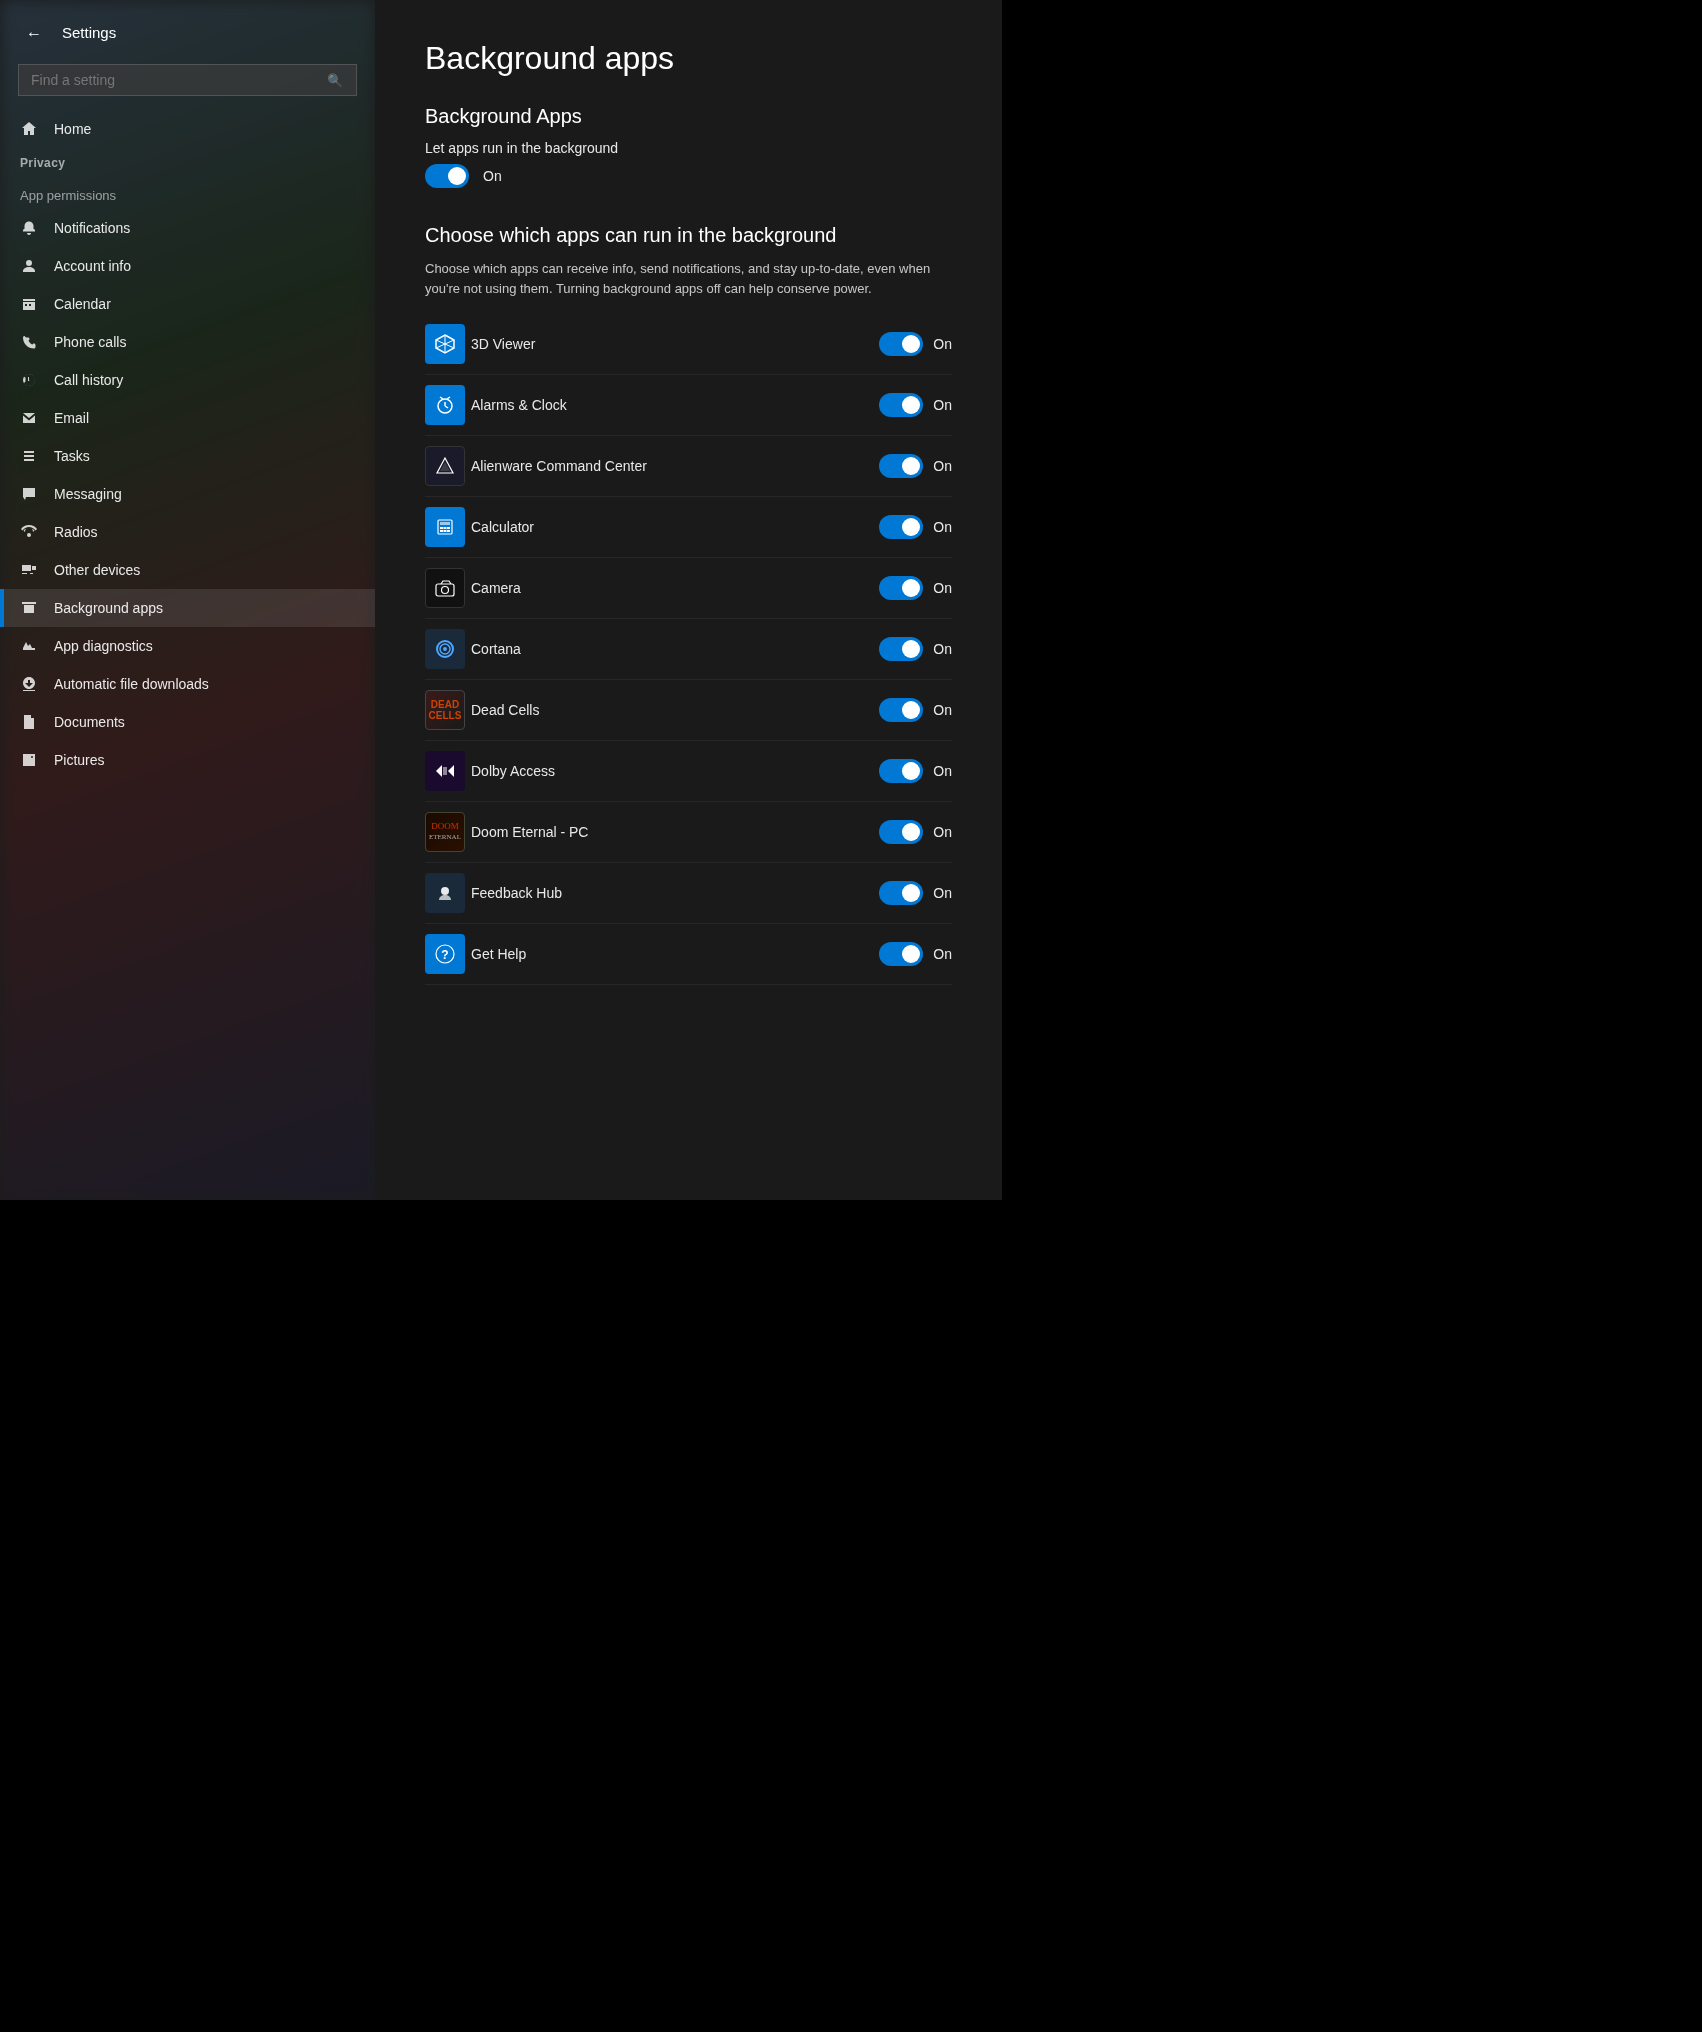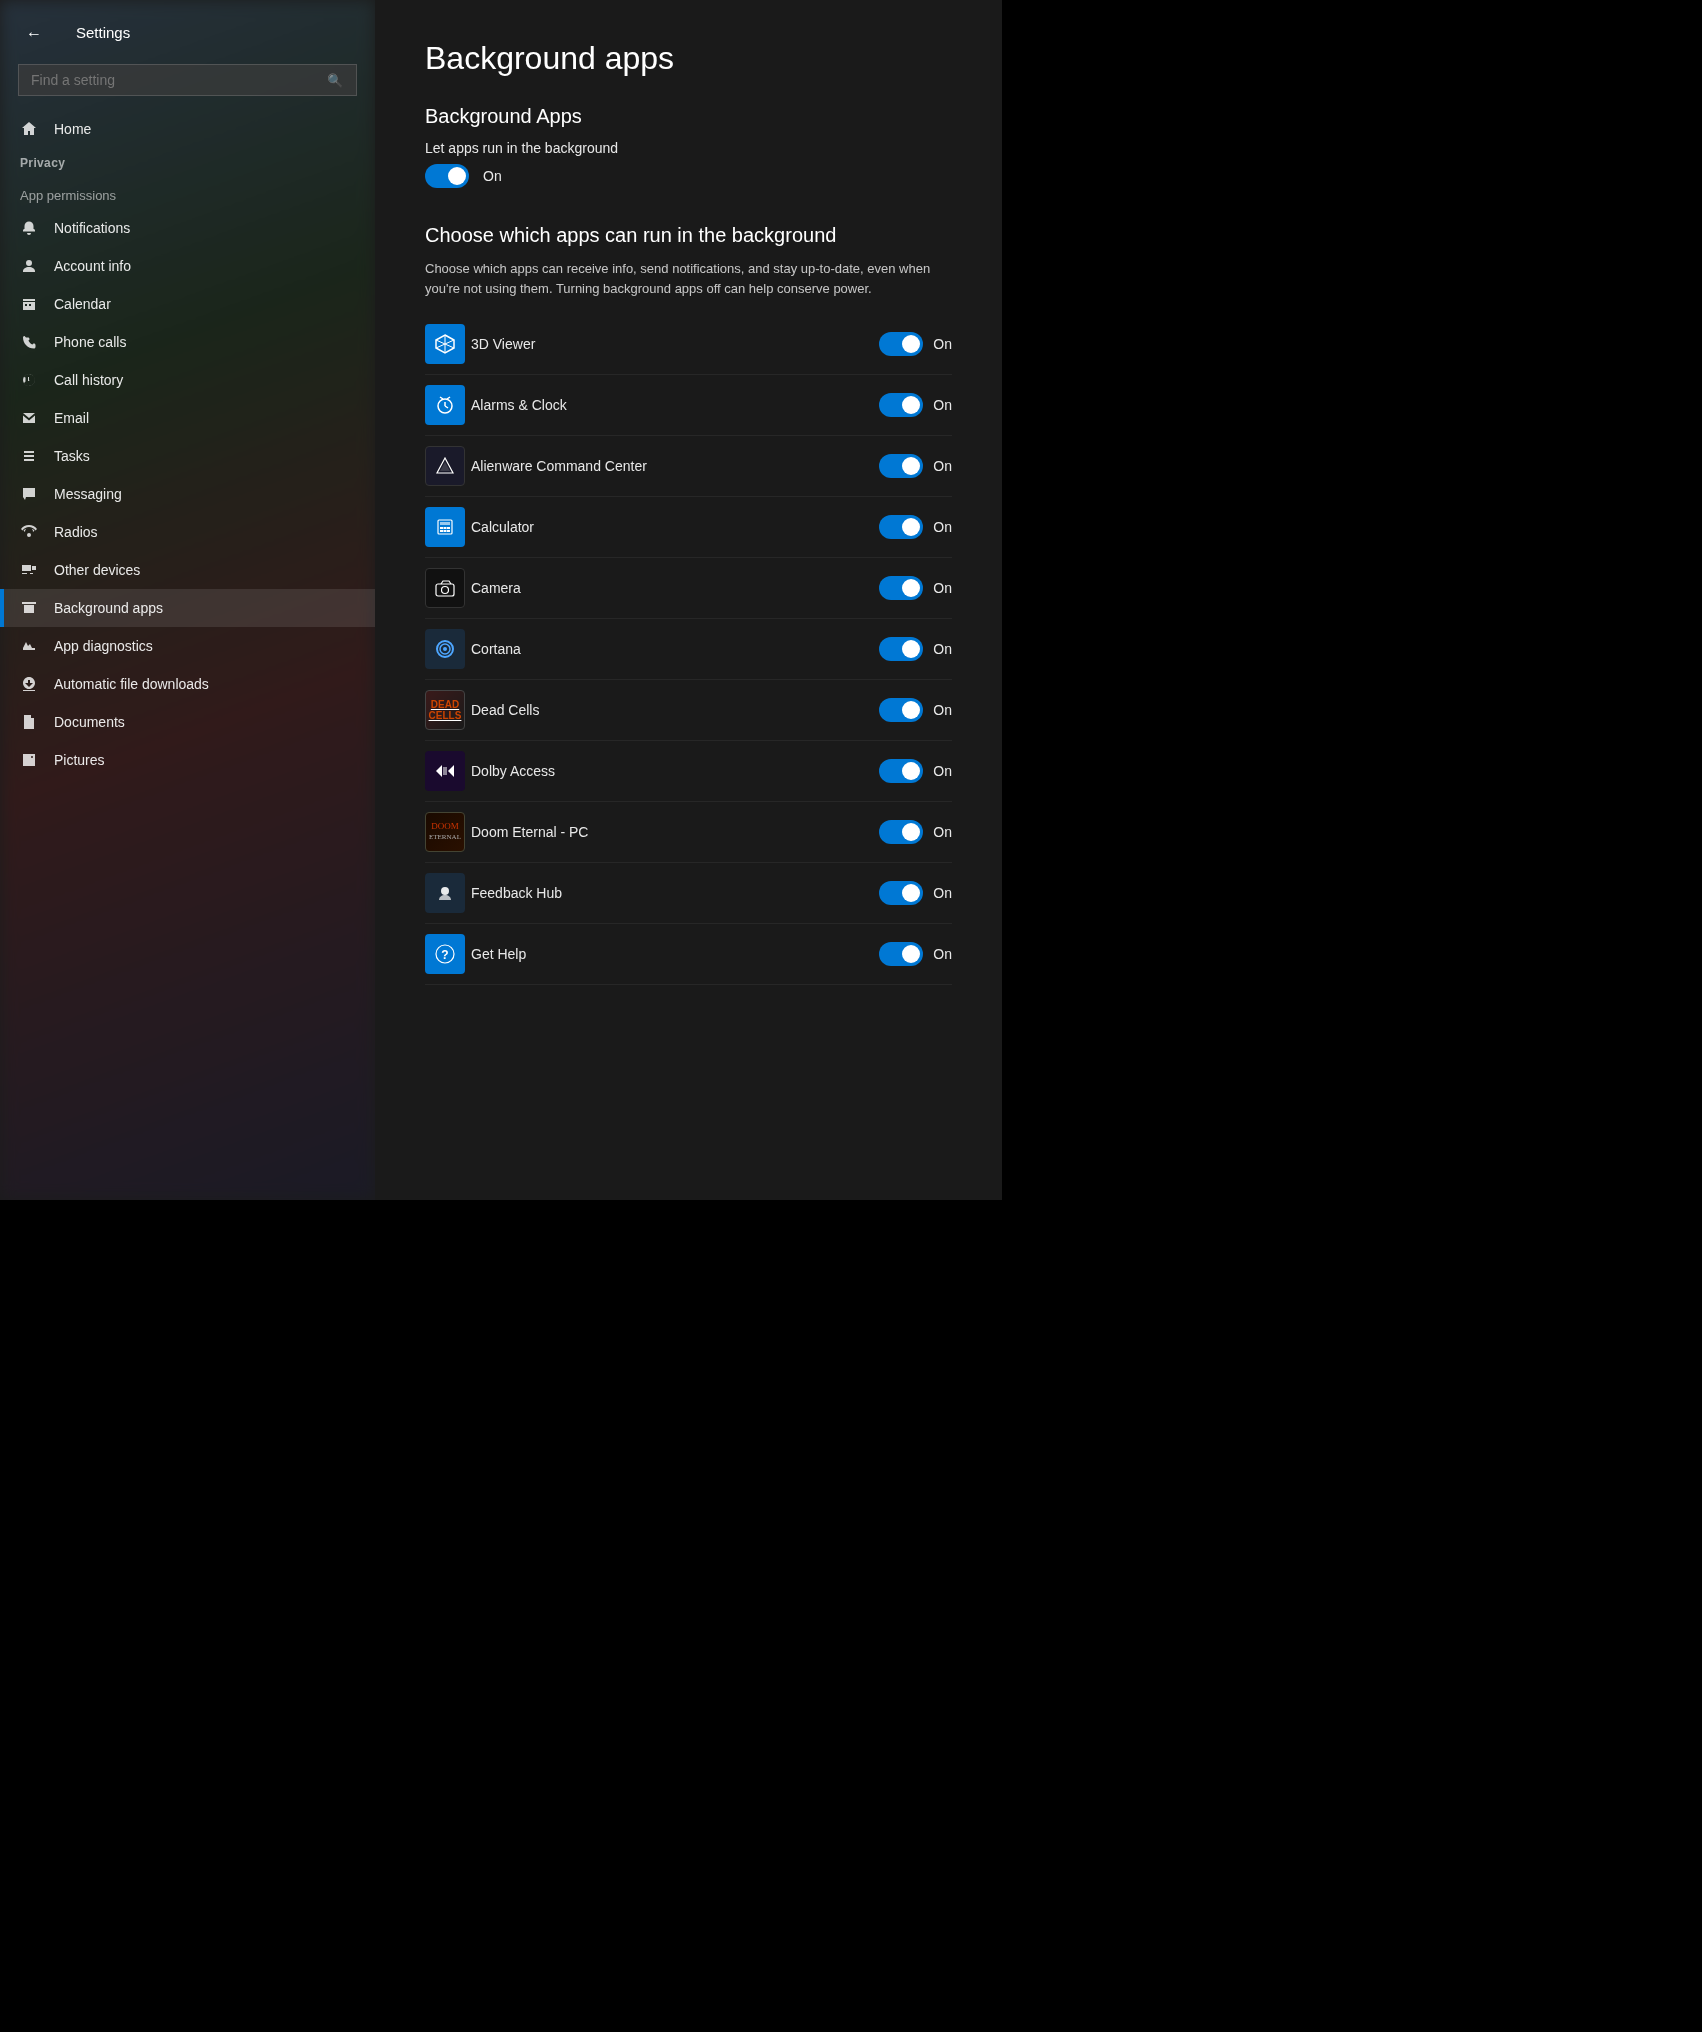--- a/index.html
+++ b/index.html
@@ -48,21 +48,20 @@
       align-items: center;
       justify-content: center;
       cursor: pointer;
       color: #fff;
       font-size: 16px;
     }
     .sidebar-title {
       font-size: 15px;
       font-weight: 400;
       color: #fff;
-      margin-left: 14px;
     }
 
     .search-box {
       margin: 8px 18px 14px 18px;
       display: flex;
       align-items: center;
       background: rgba(60,60,60,0.7);
       border: 1px solid rgba(255,255,255,0.15);
       padding: 7px 12px;
       gap: 8px;
@@ -233,21 +232,21 @@
       gap: 10px;
     }
 
     
     .icon-3dviewer { background: #0078d4; }
     .icon-alarms { background: #0078d4; }
     .icon-alienware { background: #1a1a2a; border: 1px solid #333; }
     .icon-calculator { background: #0078d4; }
     .icon-camera { background: #111; border: 1px solid #333; }
     .icon-cortana { background: #1a2a3a; }
-    .icon-deadcells { background: #2a1a1a; text-decoration: underline; }
+    .icon-deadcells { background: #2a1a1a; }
     .icon-dolby { background: #1a1a2a; }
     .icon-doom { background: #2a1a0a; }
     .icon-feedbackhub { background: #1a2a3a; }
     .icon-gethelp { background: #0078d4; }
 
     
     svg { display: block; }
   </style>
 </head>
 <body>

